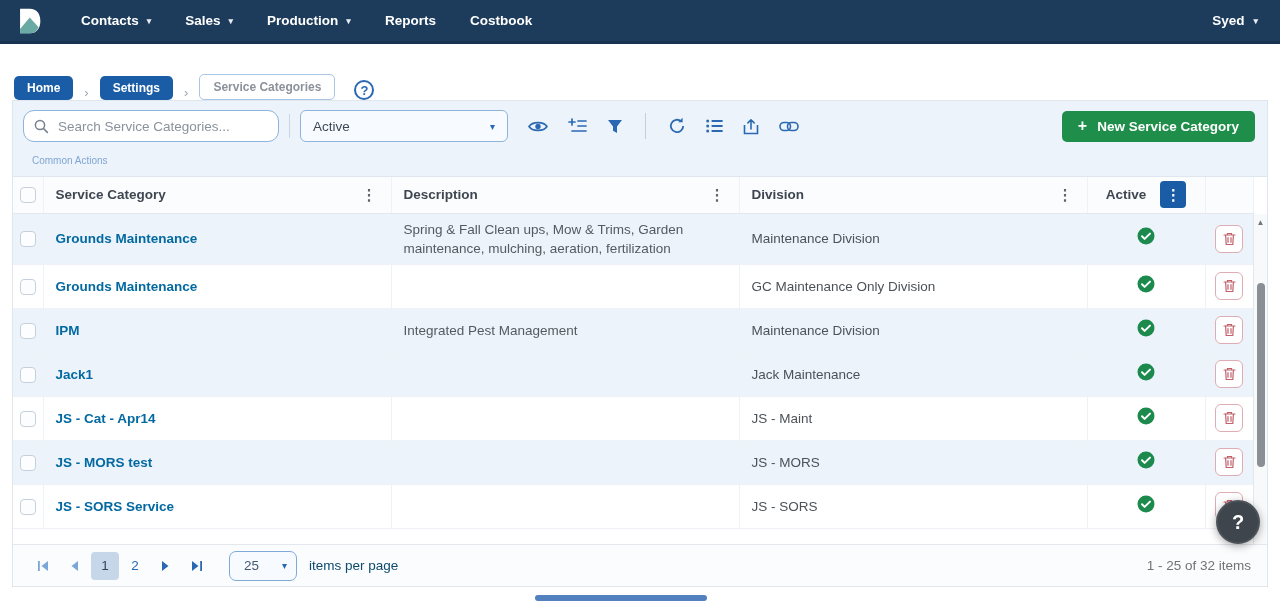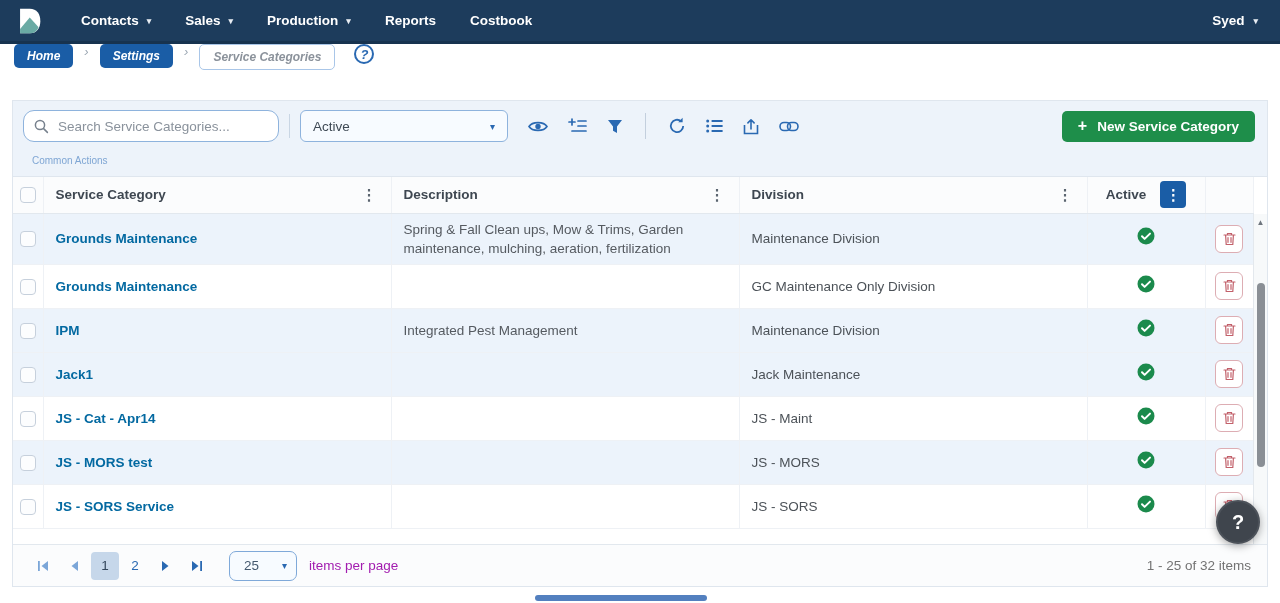--- a/index.html
+++ b/index.html
@@ -11,21 +11,21 @@
     display:flex; align-items:center; padding:0 22px 0 13px; }
   .logo { width:30px; height:30px; flex:0 0 auto; cursor:pointer; }
   .menus { display:flex; align-items:center; gap:34px; margin-left:38px; }
   .menu-item { color:#fff; font-size:13.5px; font-weight:700; display:flex;
     align-items:center; gap:8px; cursor:pointer;justify-content:center; }
   .caret { font-size:9px; color:#e8edf3; line-height:1; padding-top:2px; }
   .user-menu { margin-left:auto; color:#fff; font-size:13.5px; font-weight:700;
     display:flex; align-items:center; gap:9px; cursor:pointer; }
 
   
-  .breadcrumb-row { height:56px; display:flex; align-items:flex-start; padding:0 14px; gap:11px; background:#fff;font-style:italic; }
+  .breadcrumb-row { height:56px; display:flex; align-items:flex-end; padding:0 14px; gap:11px; background:#fff; }
   .crumb { font-size:12px; border-radius:5px; padding:5px 13px; text-decoration:none; display:inline-block; }
   .crumb.solid { background:#1a5da6; color:#fff; font-weight:700; }
   .crumb.outline { background:#fff; border:1px solid #a9c6e8; color:#8b929b; font-weight:600; }
   .crumb-sep { color:#9aa6b2; font-size:13px; }
   .help-circle { width:20px; height:20px; border:2px solid #2a69b2; border-radius:50%;
     color:#2a69b2; font-weight:700; font-size:13px; display:flex; align-items:center;
     justify-content:center; margin-left:8px; cursor:pointer; }
 
   
   .panel { position:absolute; left:12px; right:12px; top:100px; height:487px;
@@ -90,21 +90,21 @@
   .pg-btn { width:28px; height:28px; display:flex; align-items:center; justify-content:center;
     cursor:pointer; margin-right:3px; }
   .page-current { width:28px; height:28px; background:#c6d7ea; border-radius:4px; color:#33475c;
     display:flex; align-items:center; justify-content:center; margin-right:3px; cursor:pointer; }
   .page-link { width:26px; height:28px; color:#2a69b2; display:flex; align-items:center;
     justify-content:center; margin-right:3px; cursor:pointer; }
   .size-select { width:68px; height:30px; border:1px solid #7fa9d9; border-radius:7px;
     background:#f7fbff; display:flex; align-items:center; padding:0 9px 0 14px;
     color:#44586e; margin-left:16px; cursor:pointer; }
   .size-select .sel-caret { margin-left:auto; color:#2a69b2; font-size:10px; }
-  .per-page-label { margin-left:12px; color:#a21caf; }
+  .per-page-label { margin-left:12px; color:#0c4a6e; }
   .range-label { margin-left:auto; color:#737373; }
 
   
   .float-help { position:absolute; left:1216px; top:500px; width:44px; height:44px;
     border-radius:50%; background:#3f454d; border:2px solid #4c525a; color:#fff;
     font-size:20px; font-weight:700; display:flex; align-items:center; justify-content:center;
     box-shadow:0 2px 8px rgba(0,0,0,.35); cursor:pointer; z-index:20; }
   .hscroll-thumb { position:absolute; left:535px; top:595px; width:172px; height:6px;
     border-radius:3px; background:#5380bf; cursor:grab; }
 </style>

